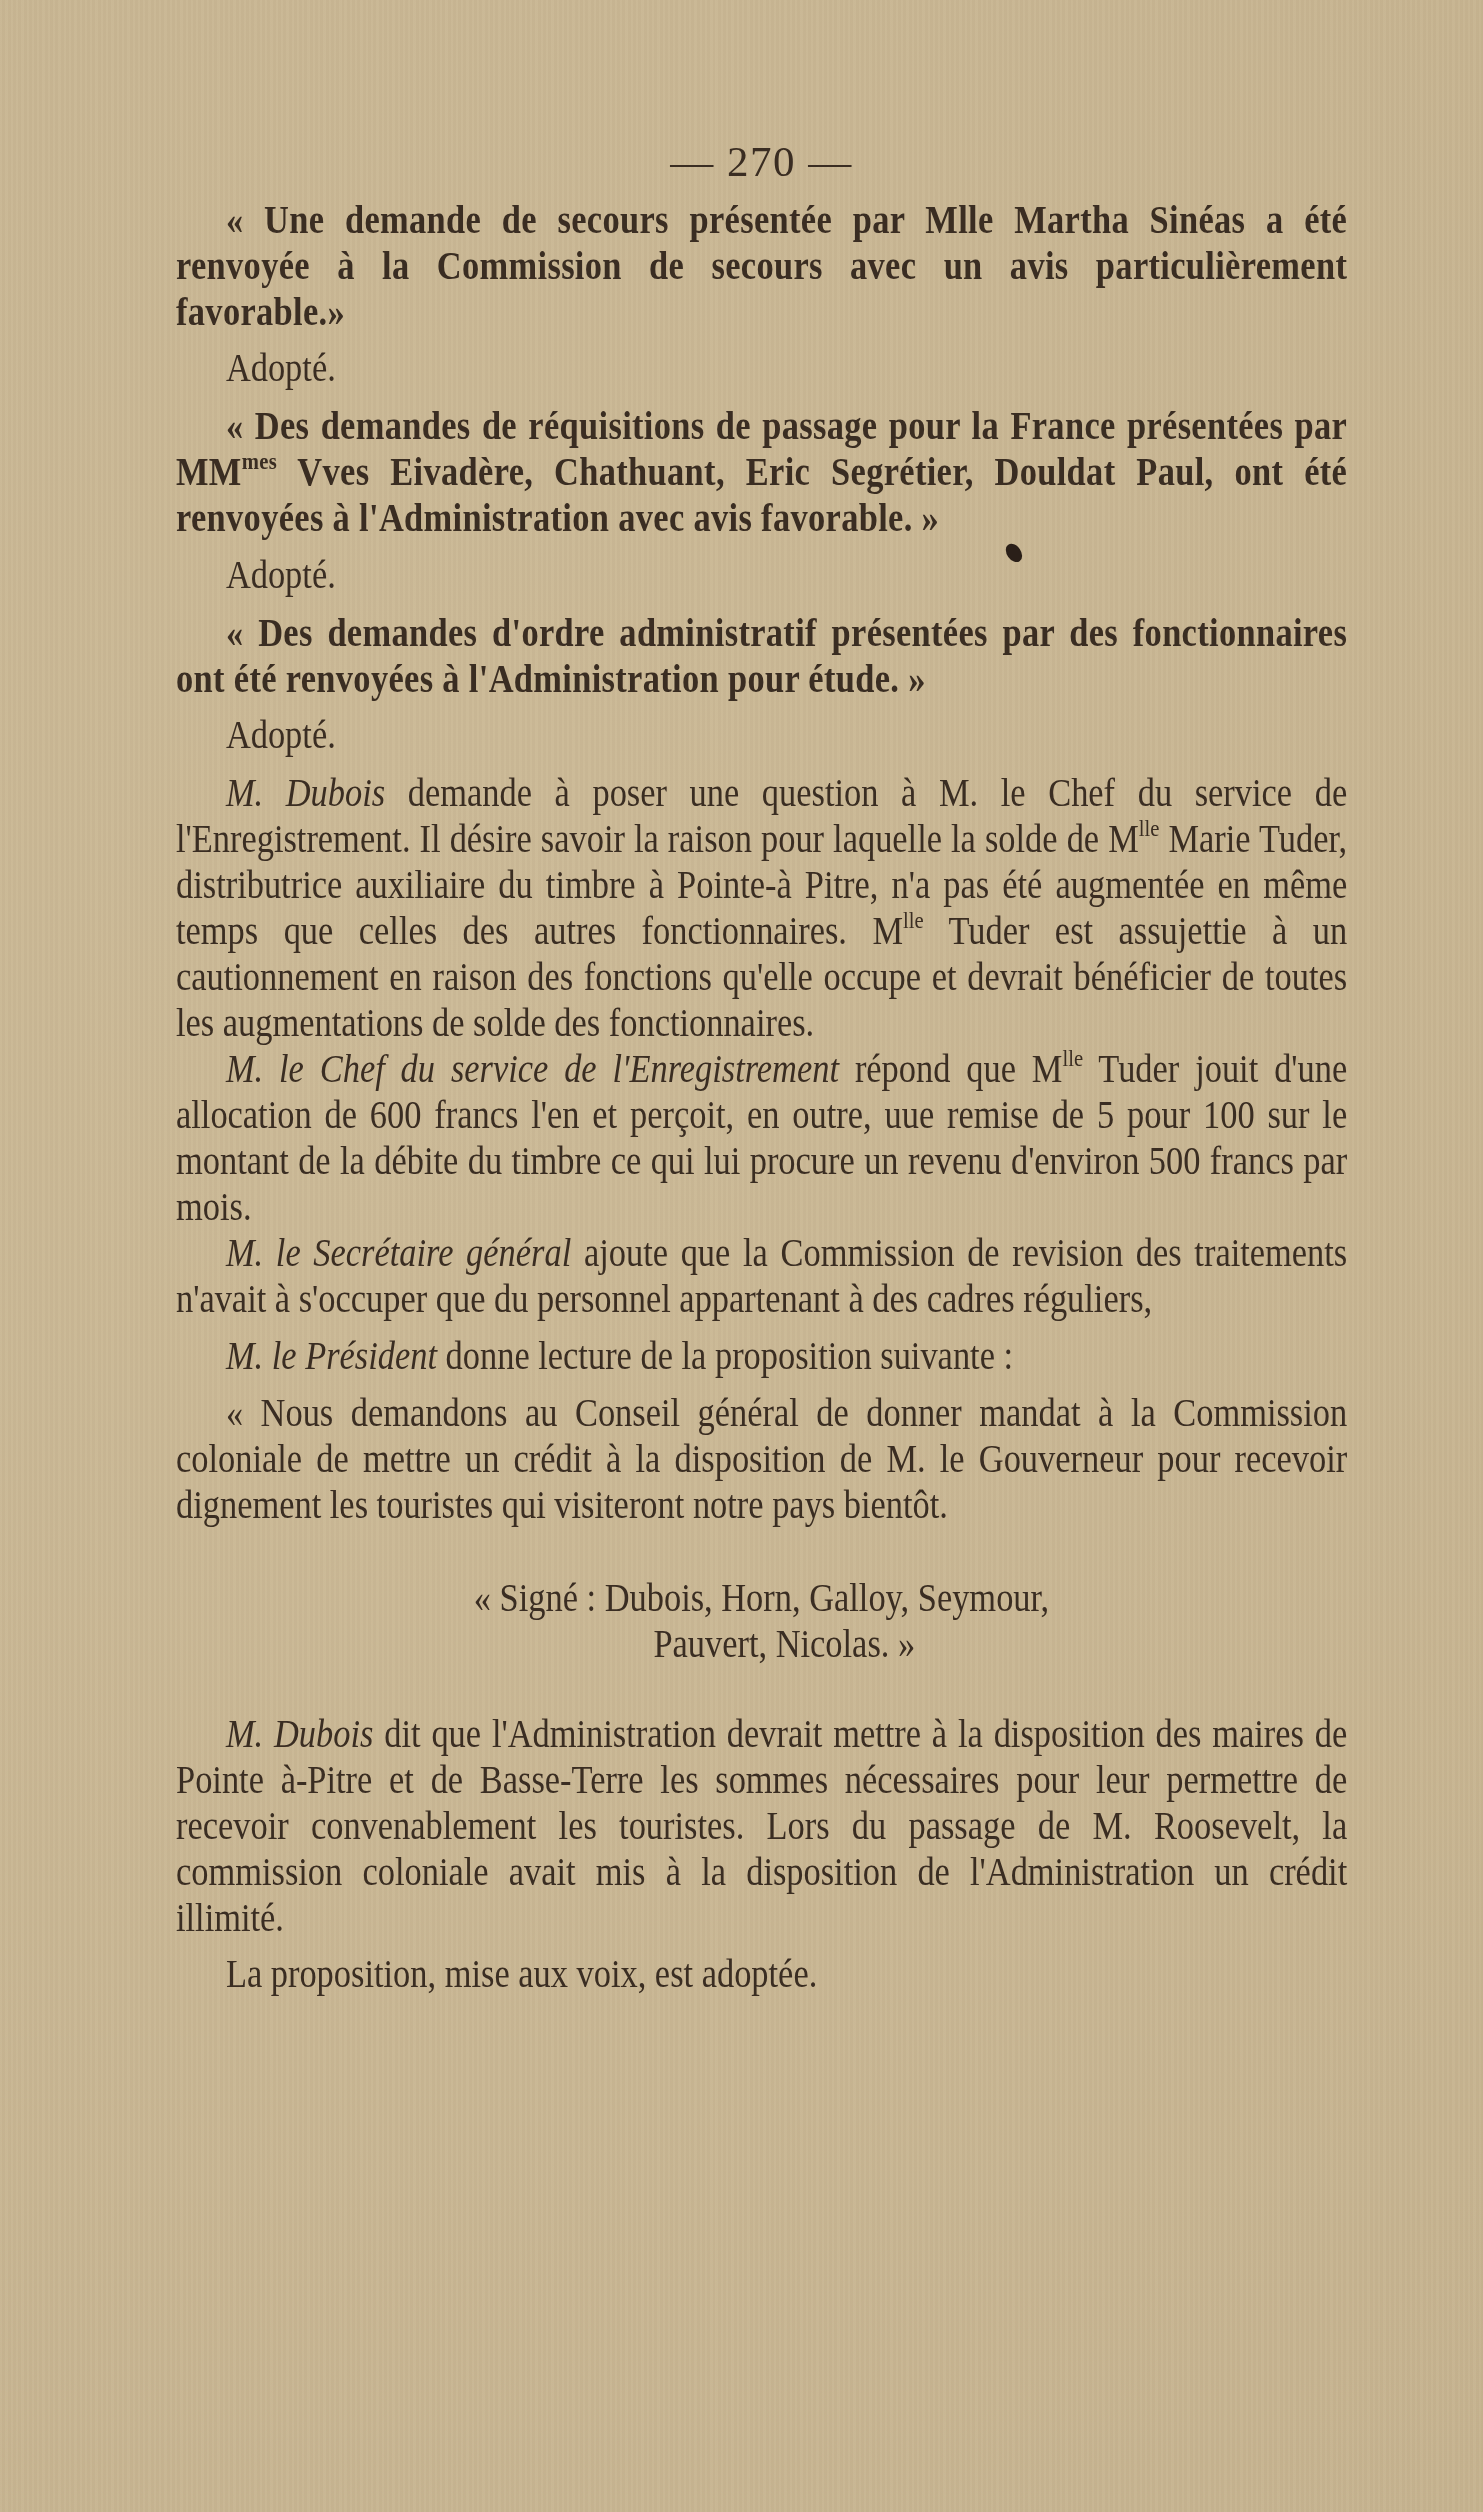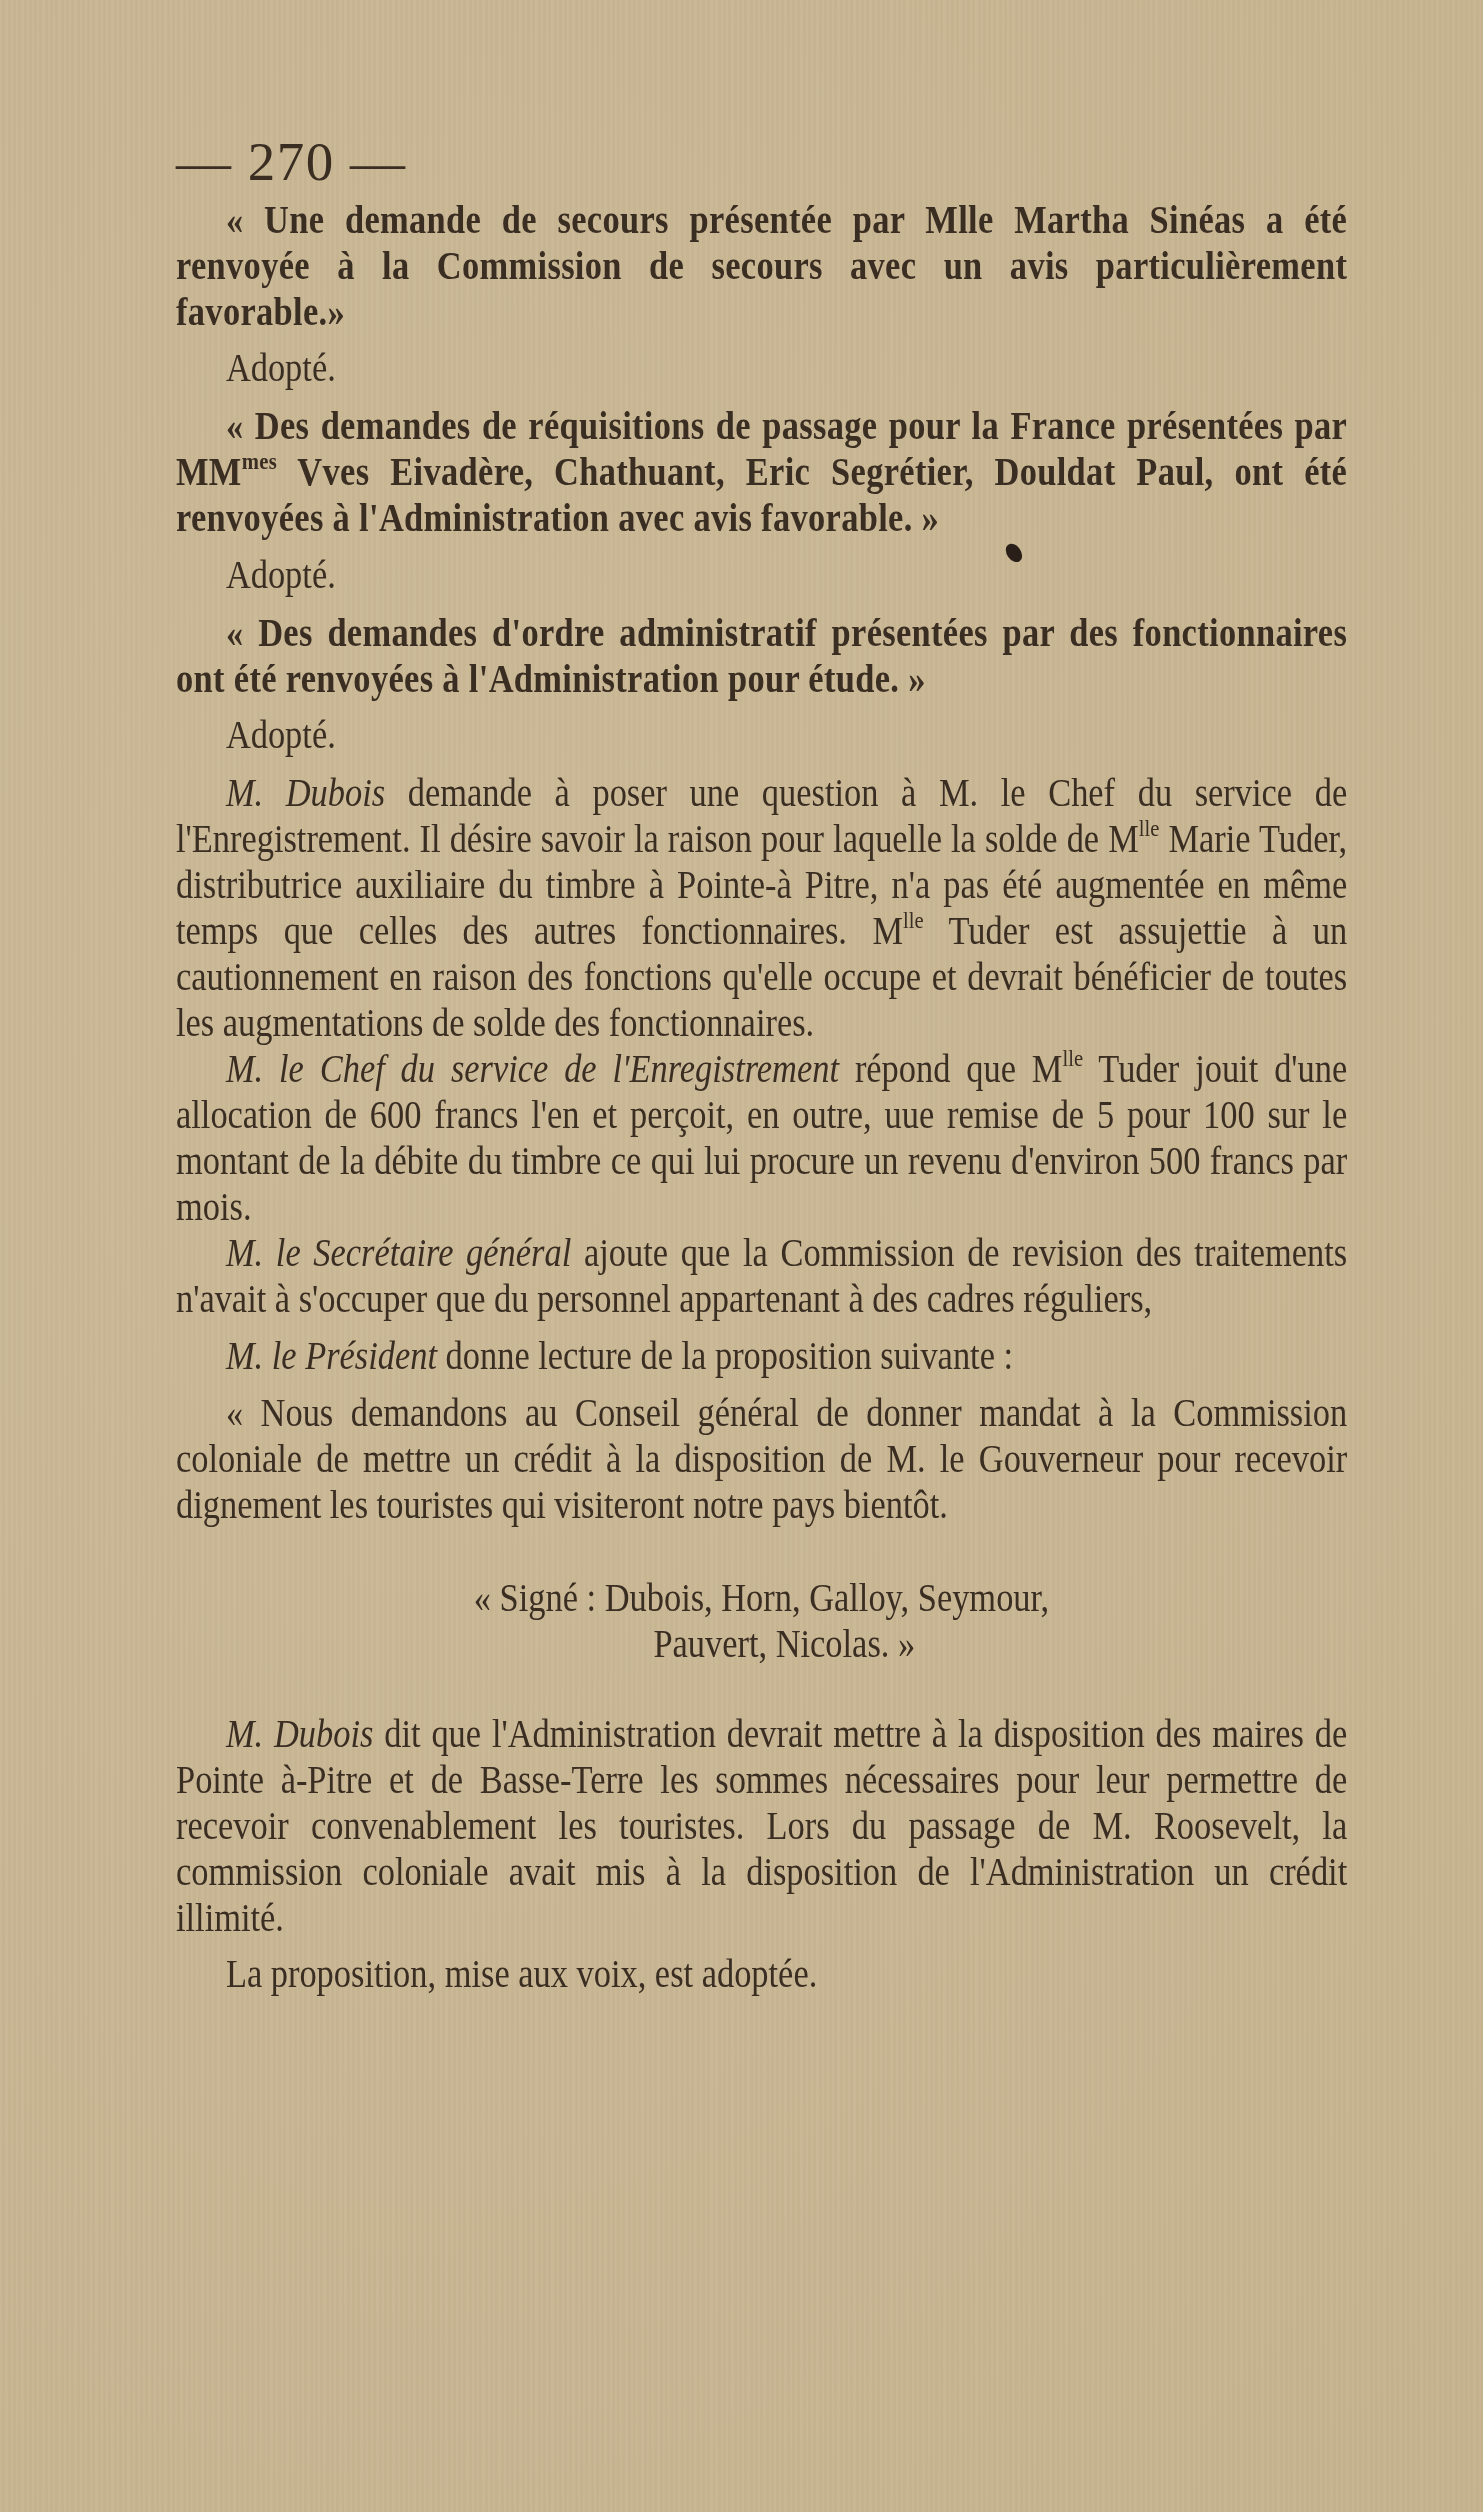--- a/index.html
+++ b/index.html
@@ -18,21 +18,22 @@
       position: relative;
       overflow: hidden;
     }
     .page {
       position: absolute;
       left: 176px;
       top: 137px;
       width: 1171px;
     }
     .page-number {
-      font-size: 55px;
+      text-align: center;
+      font-size: 43px;
       line-height: 49px;
       margin: 0 0 10.6px 0;
       letter-spacing: 1.5px;
     }
     p {
       margin: 0;
       font-size: 40px;
       line-height: 46px;
       text-align: justify;
       text-indent: 58px;

